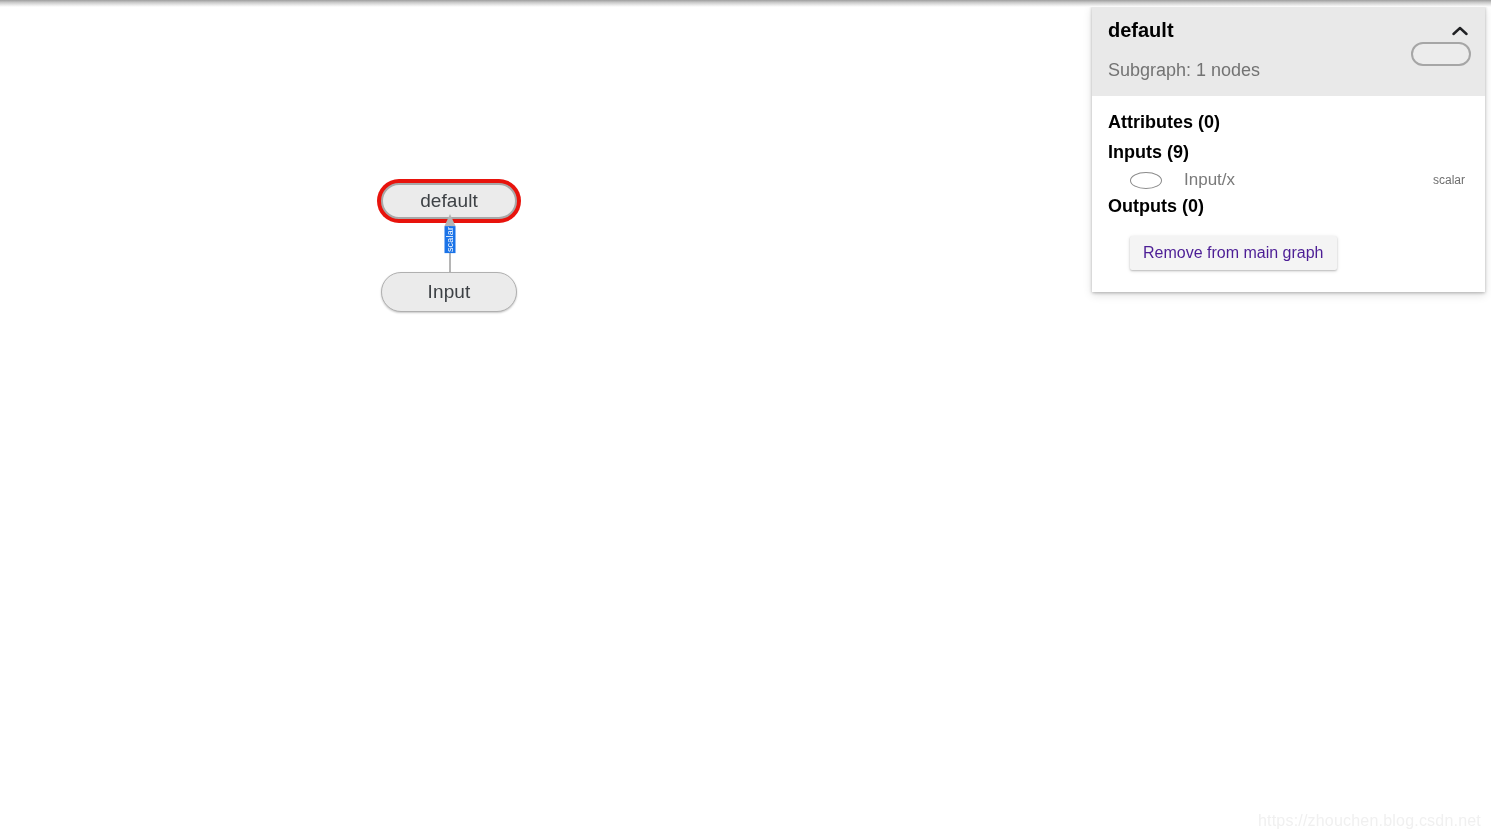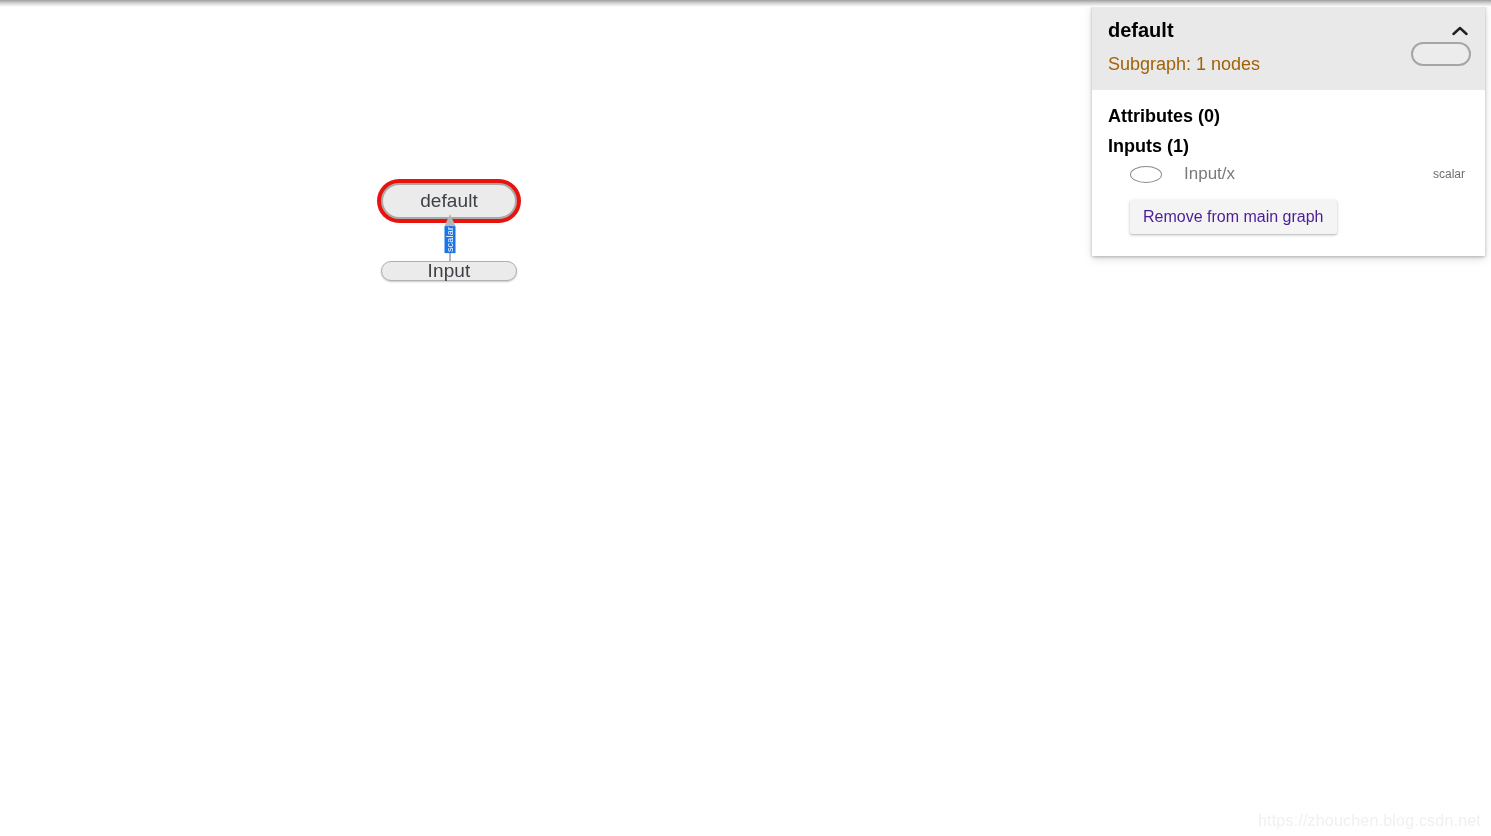--- a/index.html
+++ b/index.html
@@ -56,23 +56,23 @@
     width: 136px;
     height: 36px;
     border-radius: 20px;
     border: 2px solid #a8a8a8;
     box-shadow: 0 0 0 4px #e8130c;
   }
 
   
   .node-input {
     left: 381px;
-    top: 261px;
+    top: 272px;
     width: 136px;
-    height: 20px;
+    height: 40px;
     border-radius: 20px;
     border: 1.5px solid #b0b0b0;
     box-shadow: 0 1px 2px rgba(0,0,0,0.22);
   }
 
   
   .edge-wrap {
     position: absolute;
     left: 425px;
     top: 210px;
@@ -114,23 +114,23 @@
     box-sizing: border-box;
   }
   .card-title {
     font-size: 20px;
     font-weight: bold;
     color: #000000;
     line-height: 24px;
   }
   .card-subtitle {
     font-size: 18px;
-    color: #a16207;
+    color: #737373;
     line-height: 24px;
-    margin-top: 10px;
+    margin-top: 16px;
   }
   .collapse-icon {
     position: absolute;
     right: 14px;
     top: 14px;
     width: 22px;
     height: 22px;
     display: flex;
     align-items: center;
     justify-content: center;
@@ -248,27 +248,28 @@
       </svg>
     </div>
 
     <div class="shape-legend"></div>
   </div>
 
   <div class="card-body">
 
     <div class="section-title">Attributes (0)</div>
 
-    <div class="section-title">Inputs (1)</div>
+    <div class="section-title">Inputs (9)</div>
 
     <div class="io-row">
       <span class="io-icon"></span>
       <span class="io-label">Input/x</span>
       <span class="io-shape">scalar</span>
     </div>
 
+    <div class="section-title">Outputs (0)</div>
 
     <button class="remove-btn">Remove from main graph</button>
 
   </div>
 </div>
 
 <div class="watermark">https://zhouchen.blog.csdn.net</div>
 
 </body></html>

